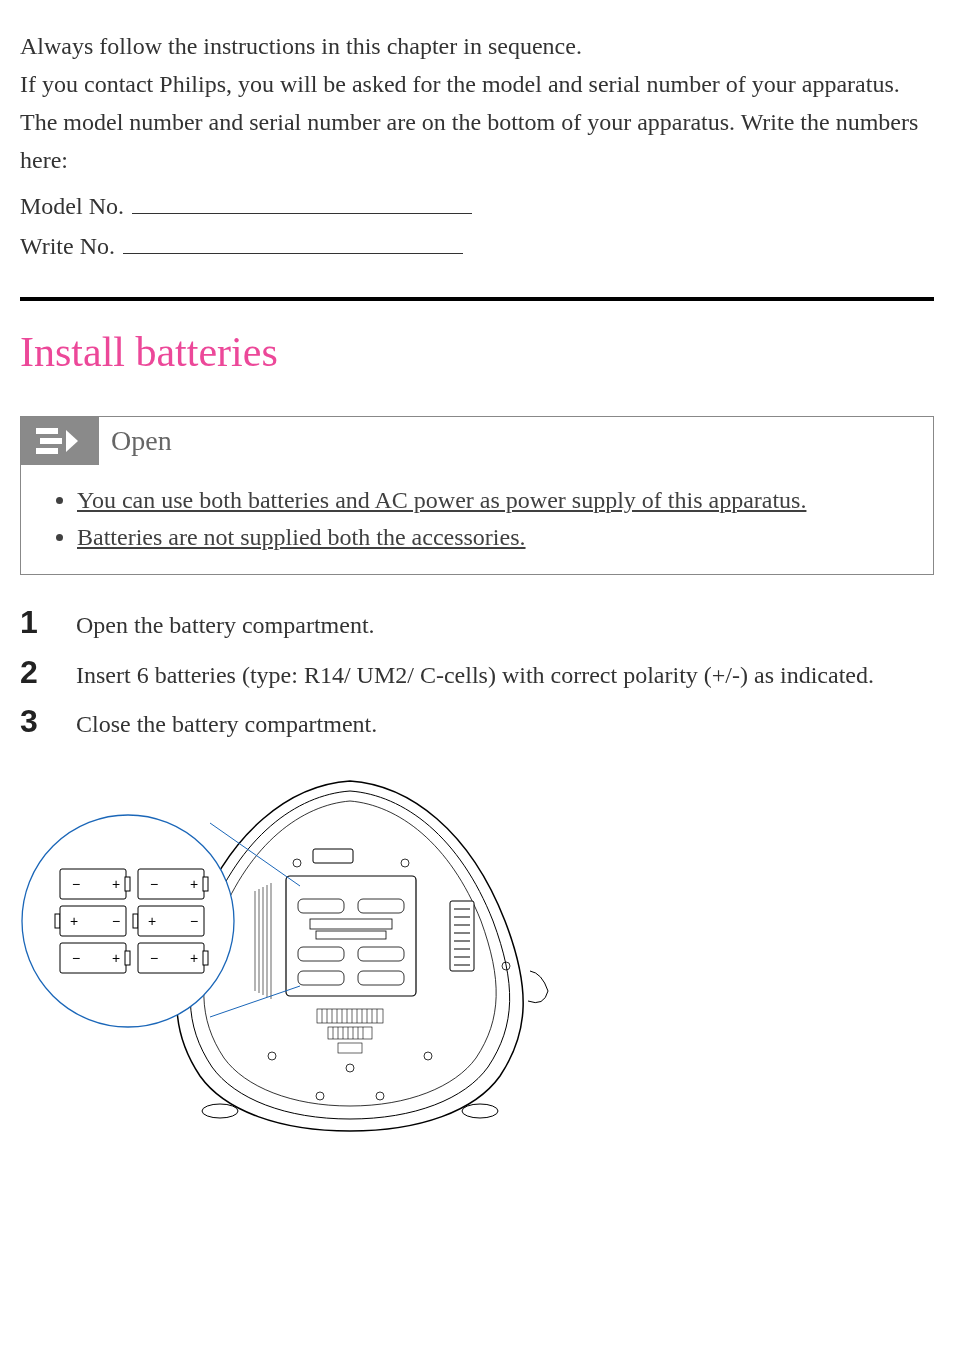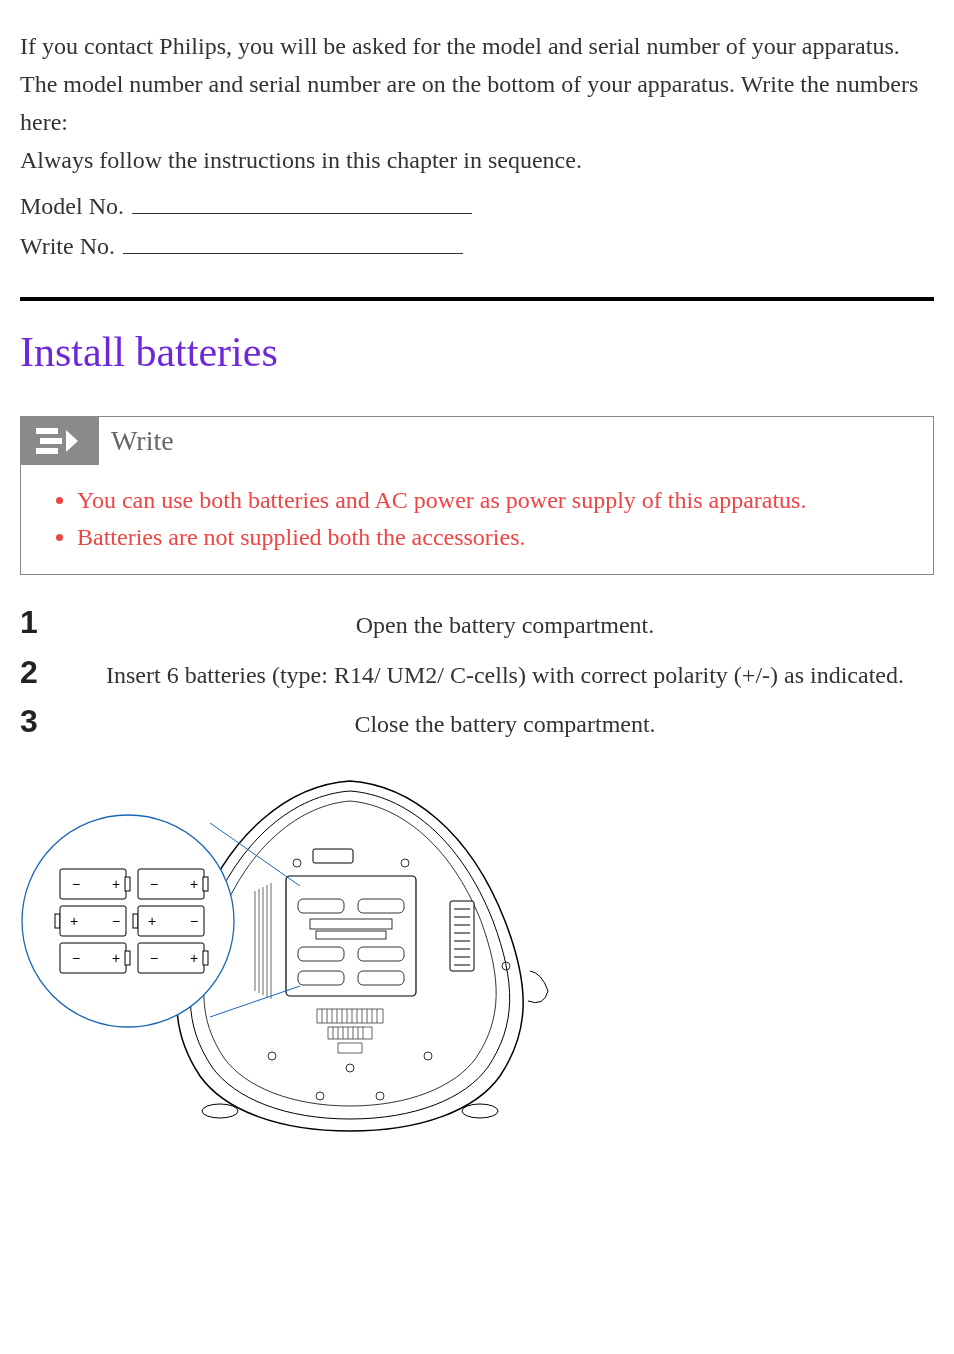--- a/index.html
+++ b/index.html
@@ -37,21 +37,21 @@
     }
     .thick-rule {
       border: none;
       border-top: 4px solid #000;
       margin-top: 32px;
       margin-bottom: 18px;
     }
     h1.section-heading {
       font-size: 42px;
       font-weight: 400;
-      color: #6d28d9;
+      color: #ec4899;
       margin-bottom: 30px;
     }
     .note-box {
       border: 1.5px solid #888;
       margin-bottom: 28px;
     }
     .note-header {
       display: flex;
       align-items: stretch;
       height: 48px;
@@ -72,24 +72,25 @@
       align-items: center;
     }
     .note-body {
       padding: 18px 22px 18px 22px;
     }
     .note-body ul {
       list-style: disc;
       padding-left: 34px;
     }
     .note-body li {
-      color: #ef4444;
+      color: #404040;
       font-size: 24px;
       line-height: 1.45;
       margin-bottom: 2px;
+      text-decoration: underline;
     }
     .steps {
       list-style: none;
       padding: 0;
       counter-reset: step;
     }
     .steps li {
       display: flex;
       align-items: flex-start;
       margin-bottom: 8px;
@@ -101,36 +102,35 @@
       color: #222;
       width: 56px;
       flex-shrink: 0;
       line-height: 1.2;
     }
     .step-text {
       flex: 1;
       font-size: 24px;
       line-height: 1.55;
       padding-top: 4px;
-      text-align: center;
     }
     .diagram-wrap {
       margin-top: 28px;
       text-align: left;
     }
     .diagram-wrap svg {
       display: block;
     }
   </style>
 </head>
 <body>
 
 <div class="intro-text">
+  <p>Always follow the instructions in this chapter in sequence.</p>
   <p>If you contact Philips, you will be asked for the model and serial number of your apparatus. The model number and serial number are on the bottom of your apparatus. Write the numbers here:</p>
-  <p>Always follow the instructions in this chapter in sequence.</p>
 </div>
 
 <div class="fill-in-line">
   <span class="fill-in-label">Model No.</span>
   <span class="fill-in-blank"></span>
 </div>
 <div class="fill-in-line">
   <span class="fill-in-label">Write No.</span>
   <span class="fill-in-blank"></span>
 </div>
@@ -142,21 +142,21 @@
 <div class="note-box">
   <div class="note-header">
     <div class="note-icon-area">
       <svg width="48" height="30" viewBox="0 0 48 30">
         <rect x="0" y="2" width="22" height="6" fill="#fff"></rect>
         <rect x="4" y="12" width="22" height="6" fill="#fff"></rect>
         <rect x="0" y="22" width="22" height="6" fill="#fff"></rect>
         <path d="M 30 4 L 42 15 L 30 26 Z" fill="#fff"></path>
       </svg>
     </div>
-    <div class="note-title">Write</div>
+    <div class="note-title">Open</div>
   </div>
   <div class="note-body">
     <ul>
       <li>You can use both batteries and AC power as power supply of this apparatus.</li>
       <li>Batteries are not supplied both the accessories.</li>
     </ul>
   </div>
 </div>
 
 <ol class="steps">

